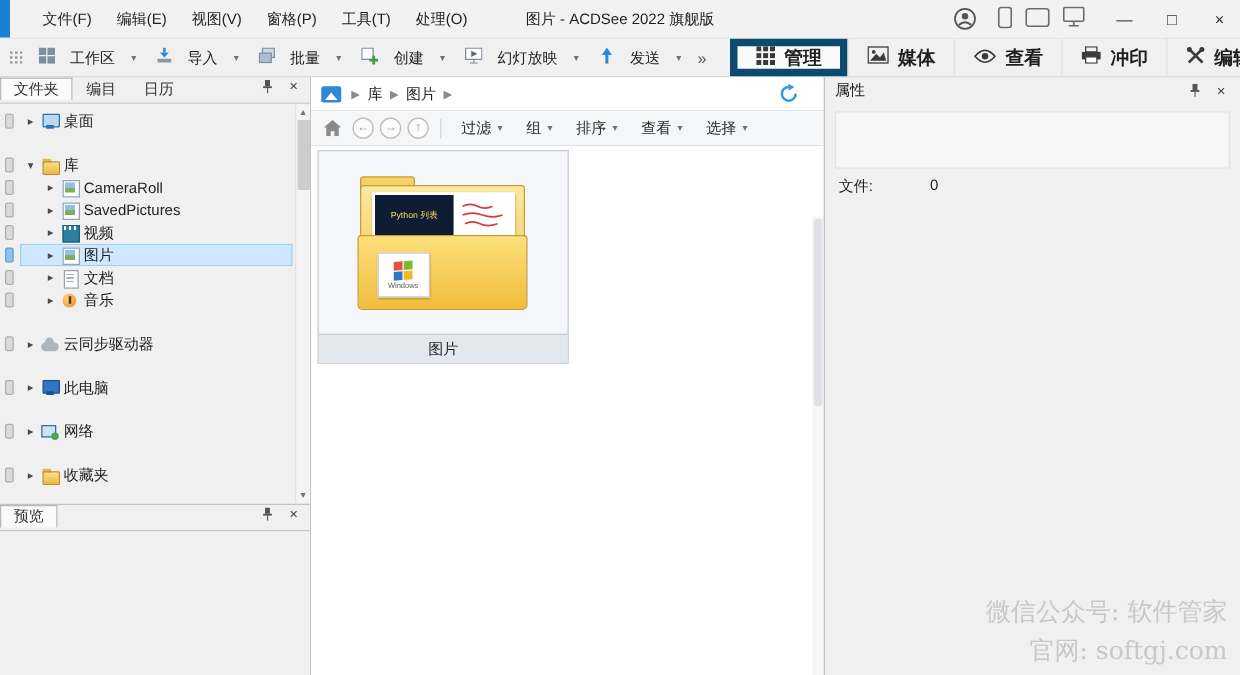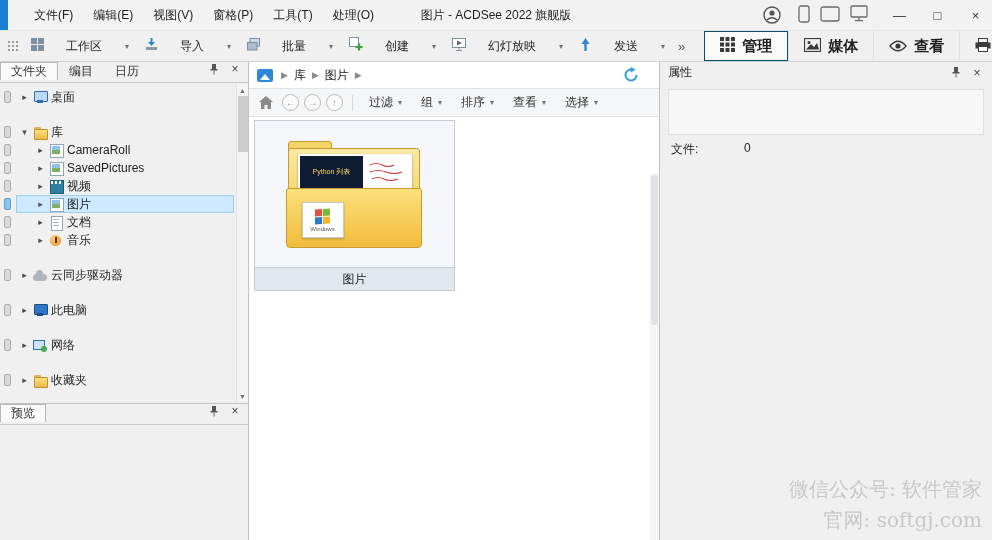--- a/index.html
+++ b/index.html
@@ -13,27 +13,27 @@
   .menubar{display:flex;margin-left:16px;}
   .menu-item{padding:0 10px;line-height:30px;cursor:default;white-space:nowrap;}
   .tb-title{position:absolute;left:0;right:0;top:0;height:30px;line-height:30px;text-align:center;pointer-events:none;color:#1e1e1e;}
   .tb-right{margin-left:auto;display:flex;align-items:center;gap:9px;padding-right:2px;z-index:2;}
   .dev-icons{display:flex;align-items:center;gap:10px;margin:0 8px;}
   .win-btn{width:29px;height:30px;display:flex;align-items:center;justify-content:center;font-size:13px;color:#333;}
 
   
   .toolbar{height:32px;display:flex;align-items:center;border-top:1px solid #e6e6e6;border-bottom:1px solid #d2d2d2;padding:0 6px;flex:none;background:#f0f0f0;}
   .grip{margin:0 5px 0 2px;display:flex;align-items:center;}
-  .tb-btn{display:flex;align-items:center;gap:22px;padding:0 8px;height:26px;white-space:nowrap;font-family:Liberation Serif, serif;}
+  .tb-btn{display:flex;align-items:center;gap:12px;padding:0 8px;height:26px;white-space:nowrap;}
   .caret{font-size:8px;color:#707070;margin-left:1px;}
   .overflow{padding:0 5px;color:#555;font-size:13px;}
   .modes{display:flex;align-items:center;margin-left:14px;height:32px;}
   .mode-btn{display:flex;align-items:center;gap:7px;padding:0 15px;height:32px;font-size:15px;font-weight:600;color:#1e1e1e;border-left:1px solid #e2e2e2;white-space:nowrap;}
   .mode-btn:first-child{border-left:none;}
-  .mode-btn.active{background:#fafafa;border:1px solid #0c4a6e;height:30px;}
+  .mode-btn.active{background:#fafafa;border:6px solid #0c4a6e;height:30px;}
   .tb-far{margin-left:auto;display:flex;align-items:center;gap:14px;padding-right:6px;}
 
   
   .main{flex:1;display:flex;min-height:0;}
   .left-col{width:249px;flex:none;display:flex;flex-direction:column;border-right:1px solid #c3c3c3;background:#f0f0f0;}
   .center-col{flex:1;display:flex;flex-direction:column;background:#fff;position:relative;min-width:0;}
   .right-col{width:333px;flex:none;border-left:1px solid #c3c3c3;background:#f0f0f0;position:relative;display:flex;flex-direction:column;}
 
   
   .tabbar{height:21px;display:flex;align-items:flex-start;border-bottom:1px solid #c9c9c9;flex:none;background:#f0f0f0;}

